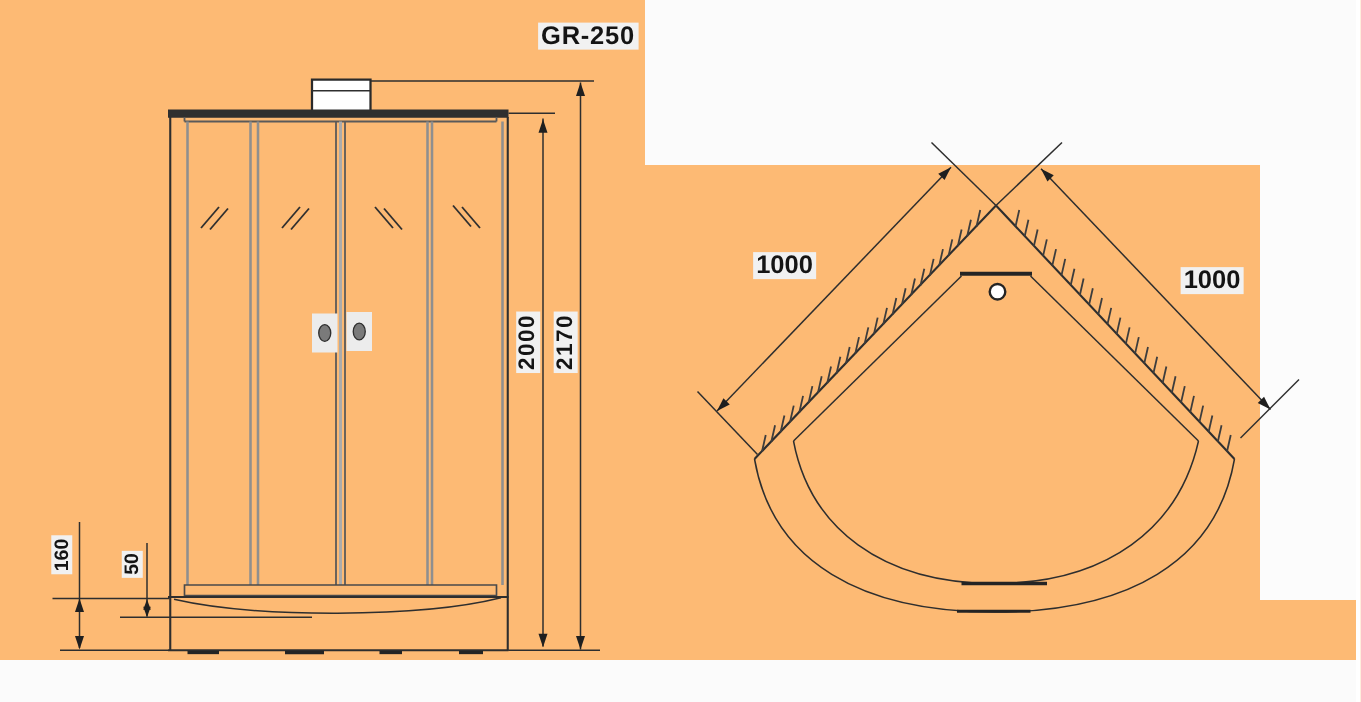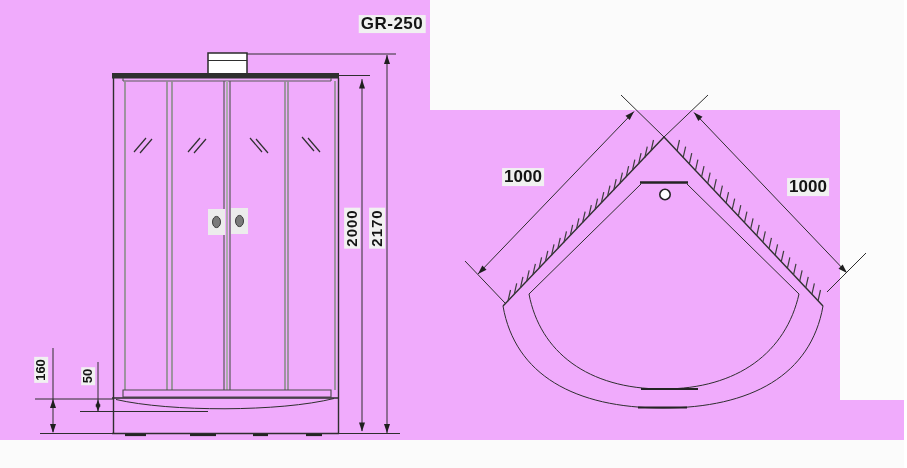--- a/index.html
+++ b/index.html
@@ -1,17 +1,17 @@
 <!DOCTYPE html>
 <html><head>
 <meta charset="utf-8">
 <style>
   html,body{margin:0;padding:0;background:#fff;}
   .stage{
-    position:relative;width:904px;height:468px;background:#f0abfc;overflow:hidden;
+    position:relative;width:904px;height:468px;background:#fdba74;overflow:hidden;
     font-family:"Liberation Sans", sans-serif;
   }
   .blotch{position:absolute;pointer-events:none;}
   svg.drawing{position:absolute;left:0;top:0;}
   svg line, svg path, svg rect, svg circle, svg polyline{vector-effect:non-scaling-stroke;}
   .thin  {stroke:#2e2e2e;stroke-width:1;fill:none;}
   .med   {stroke:#2e2e2e;stroke-width:1.4;fill:none;}
   .thick {stroke:#242424;stroke-width:2.6;fill:none;}
   .gray  {stroke:#8f8f8f;stroke-width:1.7;fill:none;}
   .gray2 {stroke:#5a5a5a;stroke-width:1.2;fill:none;}

